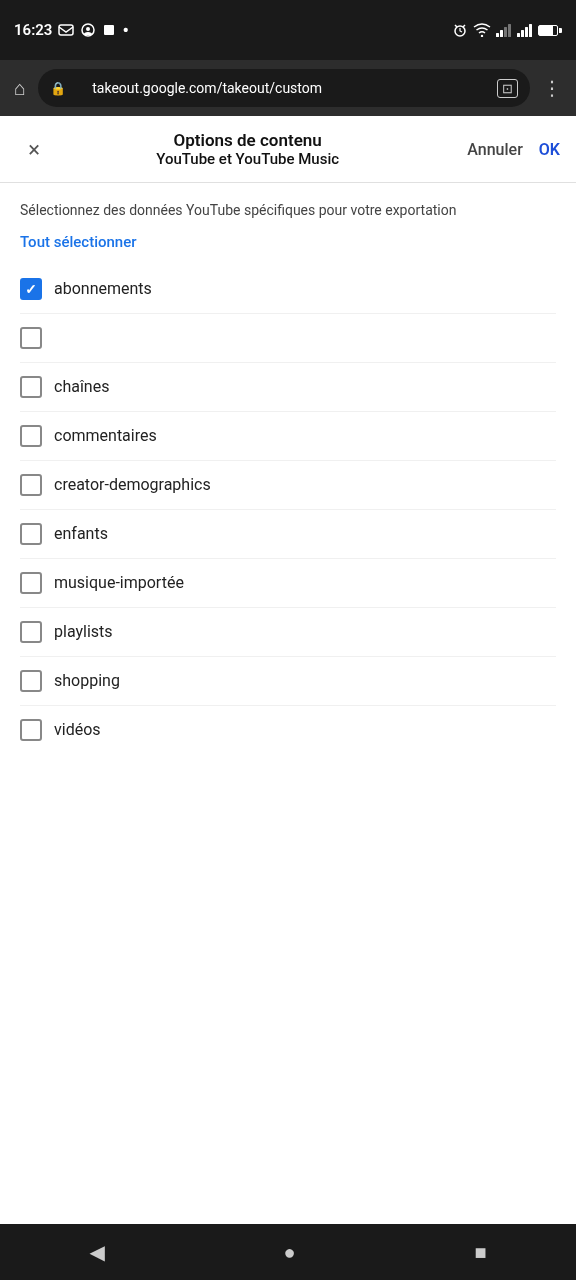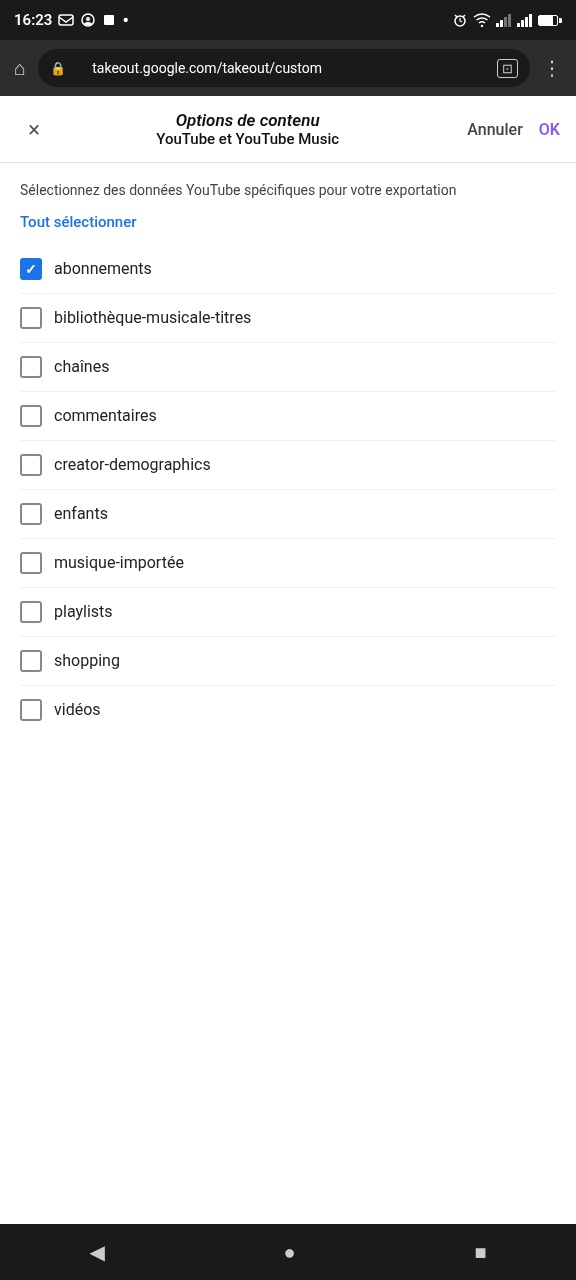--- a/index.html
+++ b/index.html
@@ -14,21 +14,21 @@
     }
 
     
     .status-bar {
       background: #1a1a1a;
       color: #fff;
       display: flex;
       justify-content: space-between;
       align-items: center;
       padding: 6px 14px;
-      height: 40px;
+      height: 60px;
     }
     .status-left {
       display: flex;
       align-items: center;
       gap: 6px;
       font-size: 15px;
       font-weight: 600;
     }
     .status-icons {
       display: flex;
@@ -97,21 +97,20 @@
       justify-content: space-between;
     }
     .dialog-title {
       text-align: center;
       flex: 1;
     }
     .dialog-title .main-title {
       font-size: 17px;
       font-weight: 600;
       color: #111;
-      font-style: italic;
     }
     .dialog-title .sub-title {
       font-size: 15px;
       font-weight: 500;
       color: #111;
     }
     .close-btn {
       font-size: 22px;
       color: #555;
       cursor: pointer;
@@ -125,21 +124,21 @@
       align-items: center;
       margin-left: 24px;
     }
     .btn-annuler {
       color: #444;
       font-size: 16px;
       font-weight: 500;
       cursor: pointer;
     }
     .btn-ok {
-      color: #8b5cf6;
+      color: #1d4ed8;
       font-size: 16px;
       font-weight: 600;
       cursor: pointer;
     }
 
     
     .content-area {
       background: #fff;
       padding: 18px 20px 20px 20px;
     }
@@ -323,21 +322,20 @@
   <div class="description-text">Sélectionnez des données YouTube spécifiques pour votre exportation</div>
   <div class="select-all">Tout sélectionner</div>
 
   <div id="checkbox-list">
       <div class="checkbox-item">
         <div class="checkbox checked"></div>
         <span class="item-label">abonnements</span>
       </div>
       <div class="checkbox-item">
         <div class="checkbox"></div>
-        <span class="item-label">bibliothèque-musicale-titres</span>
       </div>
       <div class="checkbox-item">
         <div class="checkbox"></div>
         <span class="item-label">chaînes</span>
       </div>
       <div class="checkbox-item">
         <div class="checkbox"></div>
         <span class="item-label">commentaires</span>
       </div>
       <div class="checkbox-item">

